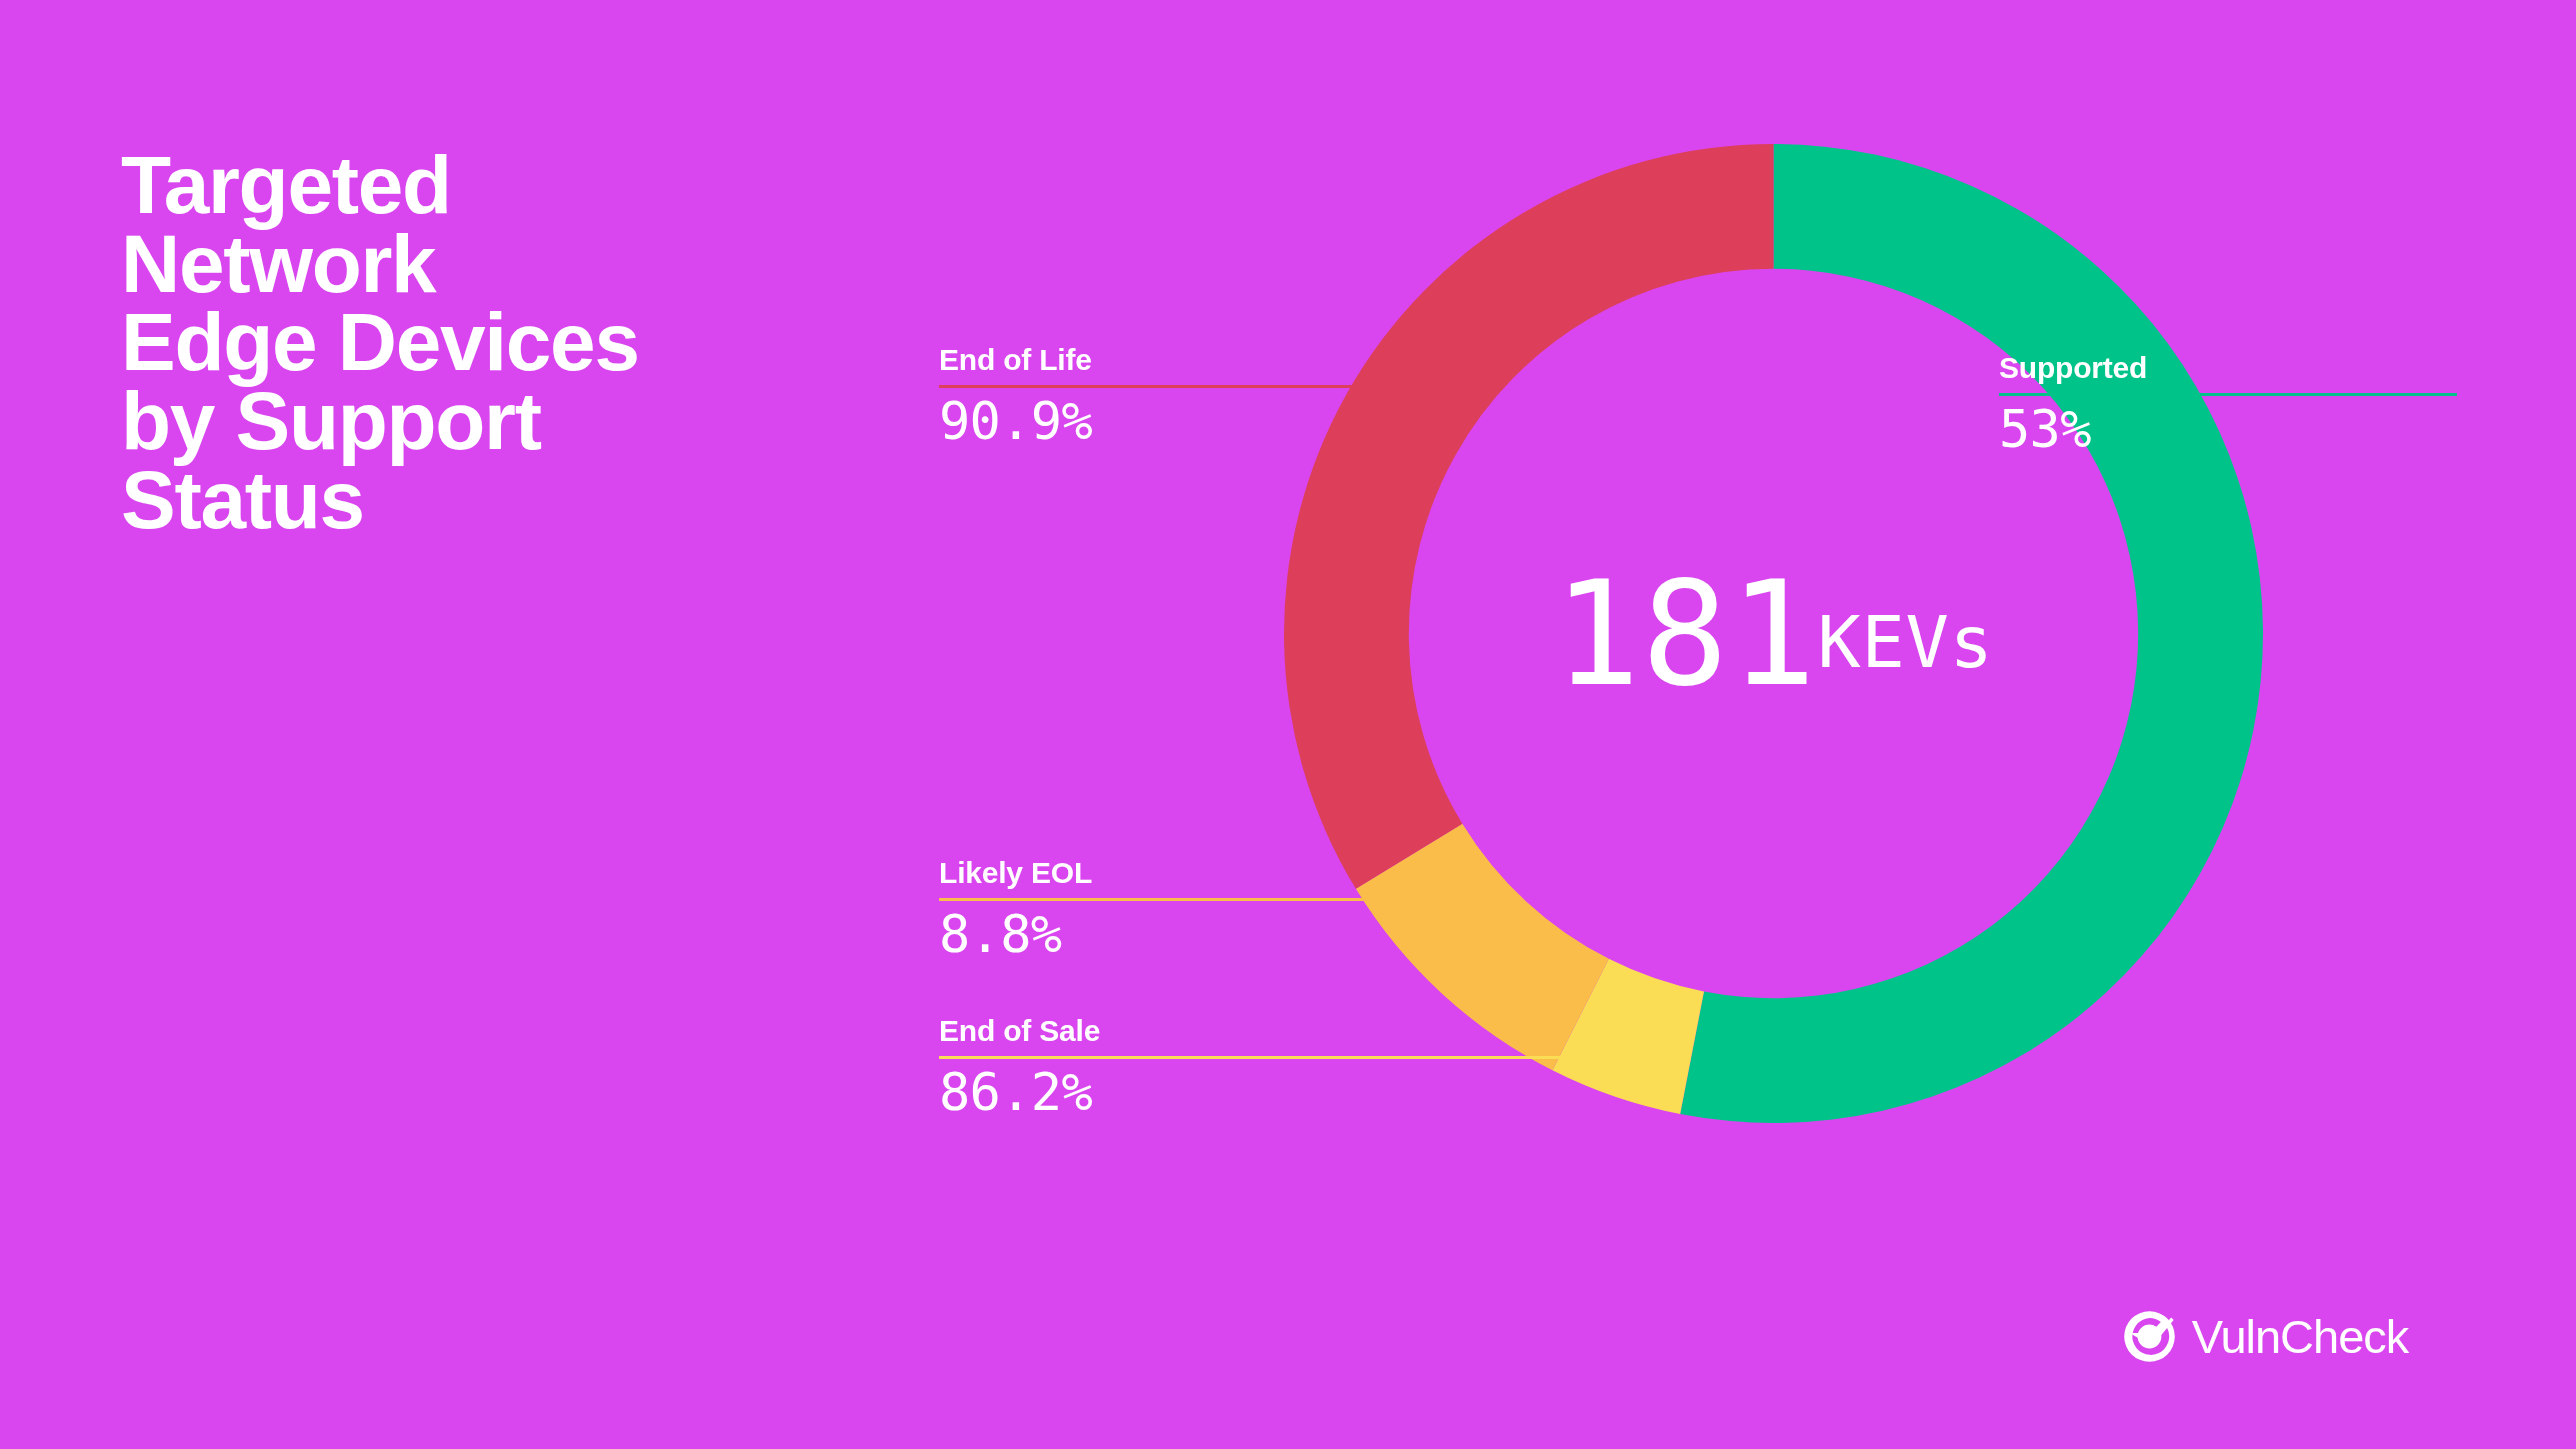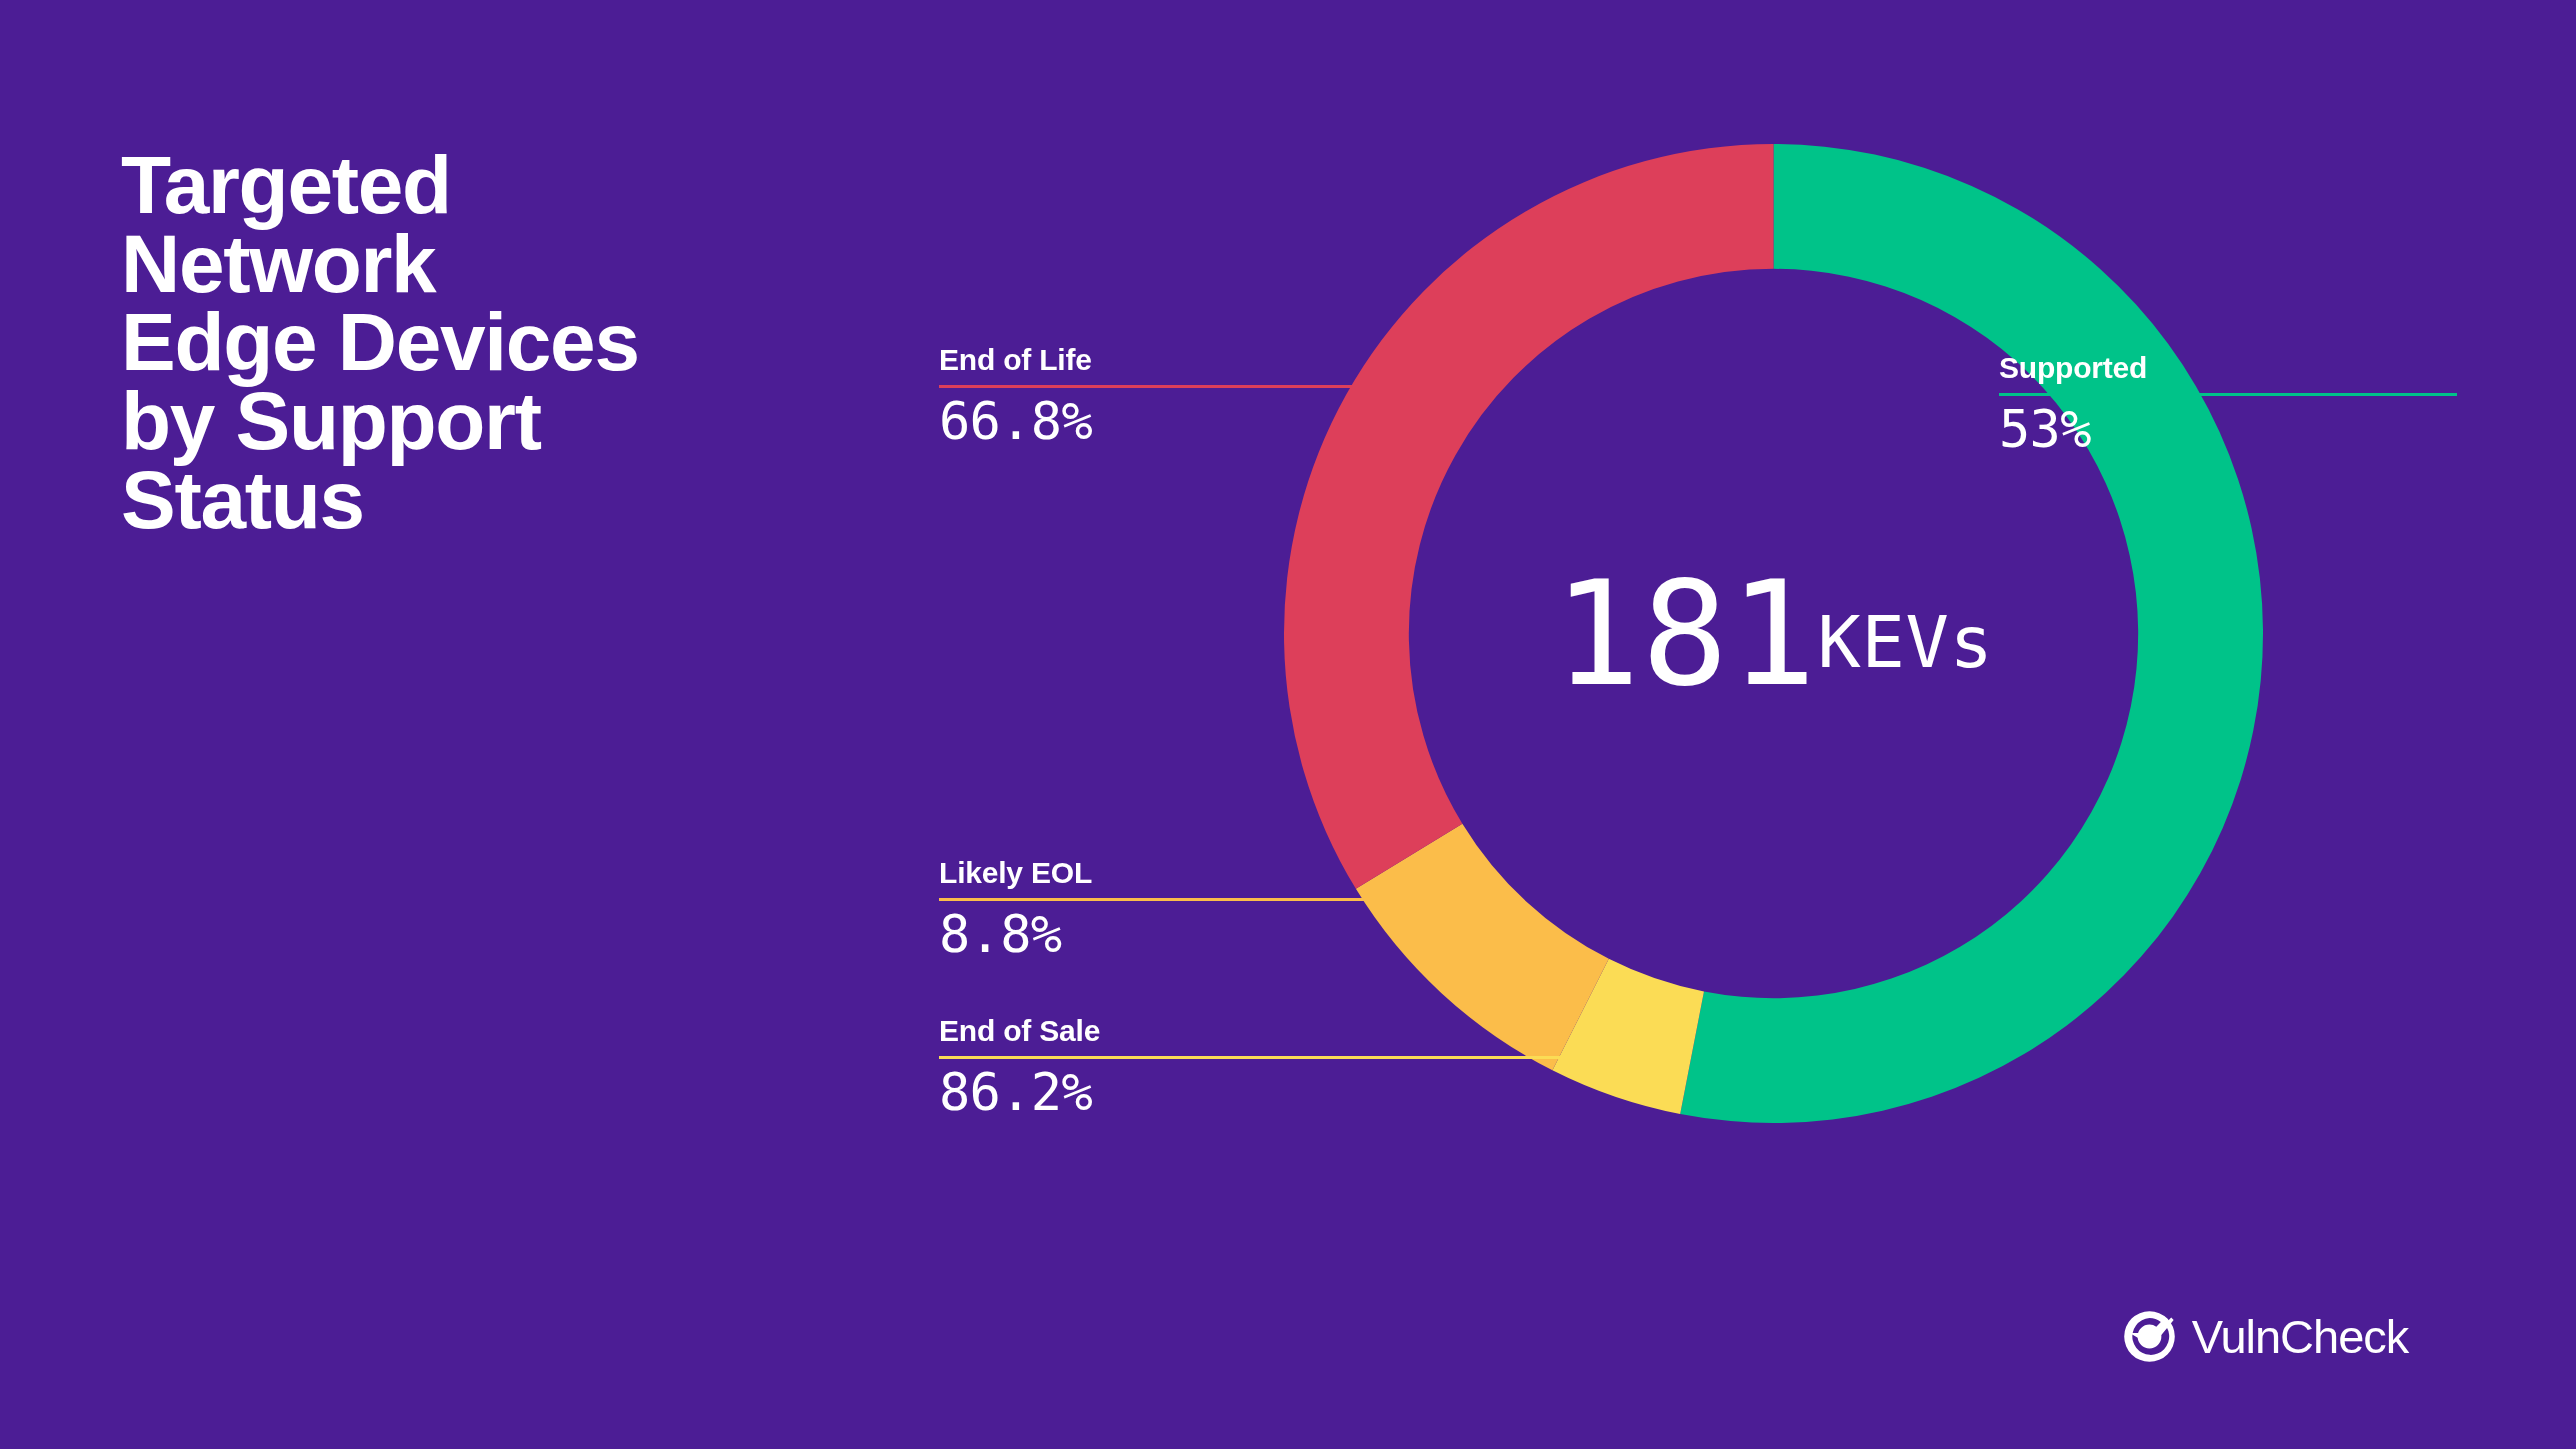--- a/index.html
+++ b/index.html
@@ -11,21 +11,21 @@
     width: 2576px;
     height: 1449px;
     overflow: hidden;
     font-family: "Liberation Sans", sans-serif;
     -webkit-font-smoothing: antialiased;
   }
   .canvas {
     position: relative;
     width: 2576px;
     height: 1449px;
-    background: #4c1d95;
+    background: #d946ef;
   }
 
   
   .title-block {
     position: absolute;
     left: 121px;
     top: 146px;
     width: 751px;
   }
   .title {
@@ -172,21 +172,21 @@
     </svg>
     <div class="center-value">
       <div class="center-number">181</div>
       <div class="center-unit">KEVs</div>
     </div>
   </div>
 
   <div class="callout left" id="callout-eol">
     <div class="cl-name">End of Life</div>
     <div class="cl-rule" style="background: rgb(221, 63, 90);"></div>
-    <div class="cl-pct">66.8%</div>
+    <div class="cl-pct">90.9%</div>
   </div>
 
   <div class="callout left" id="callout-likelyeol">
     <div class="cl-name">Likely EOL</div>
     <div class="cl-rule" style="background: rgb(251, 189, 74);"></div>
     <div class="cl-pct">8.8%</div>
   </div>
 
   <div class="callout left" id="callout-eos">
     <div class="cl-name">End of Sale</div>

